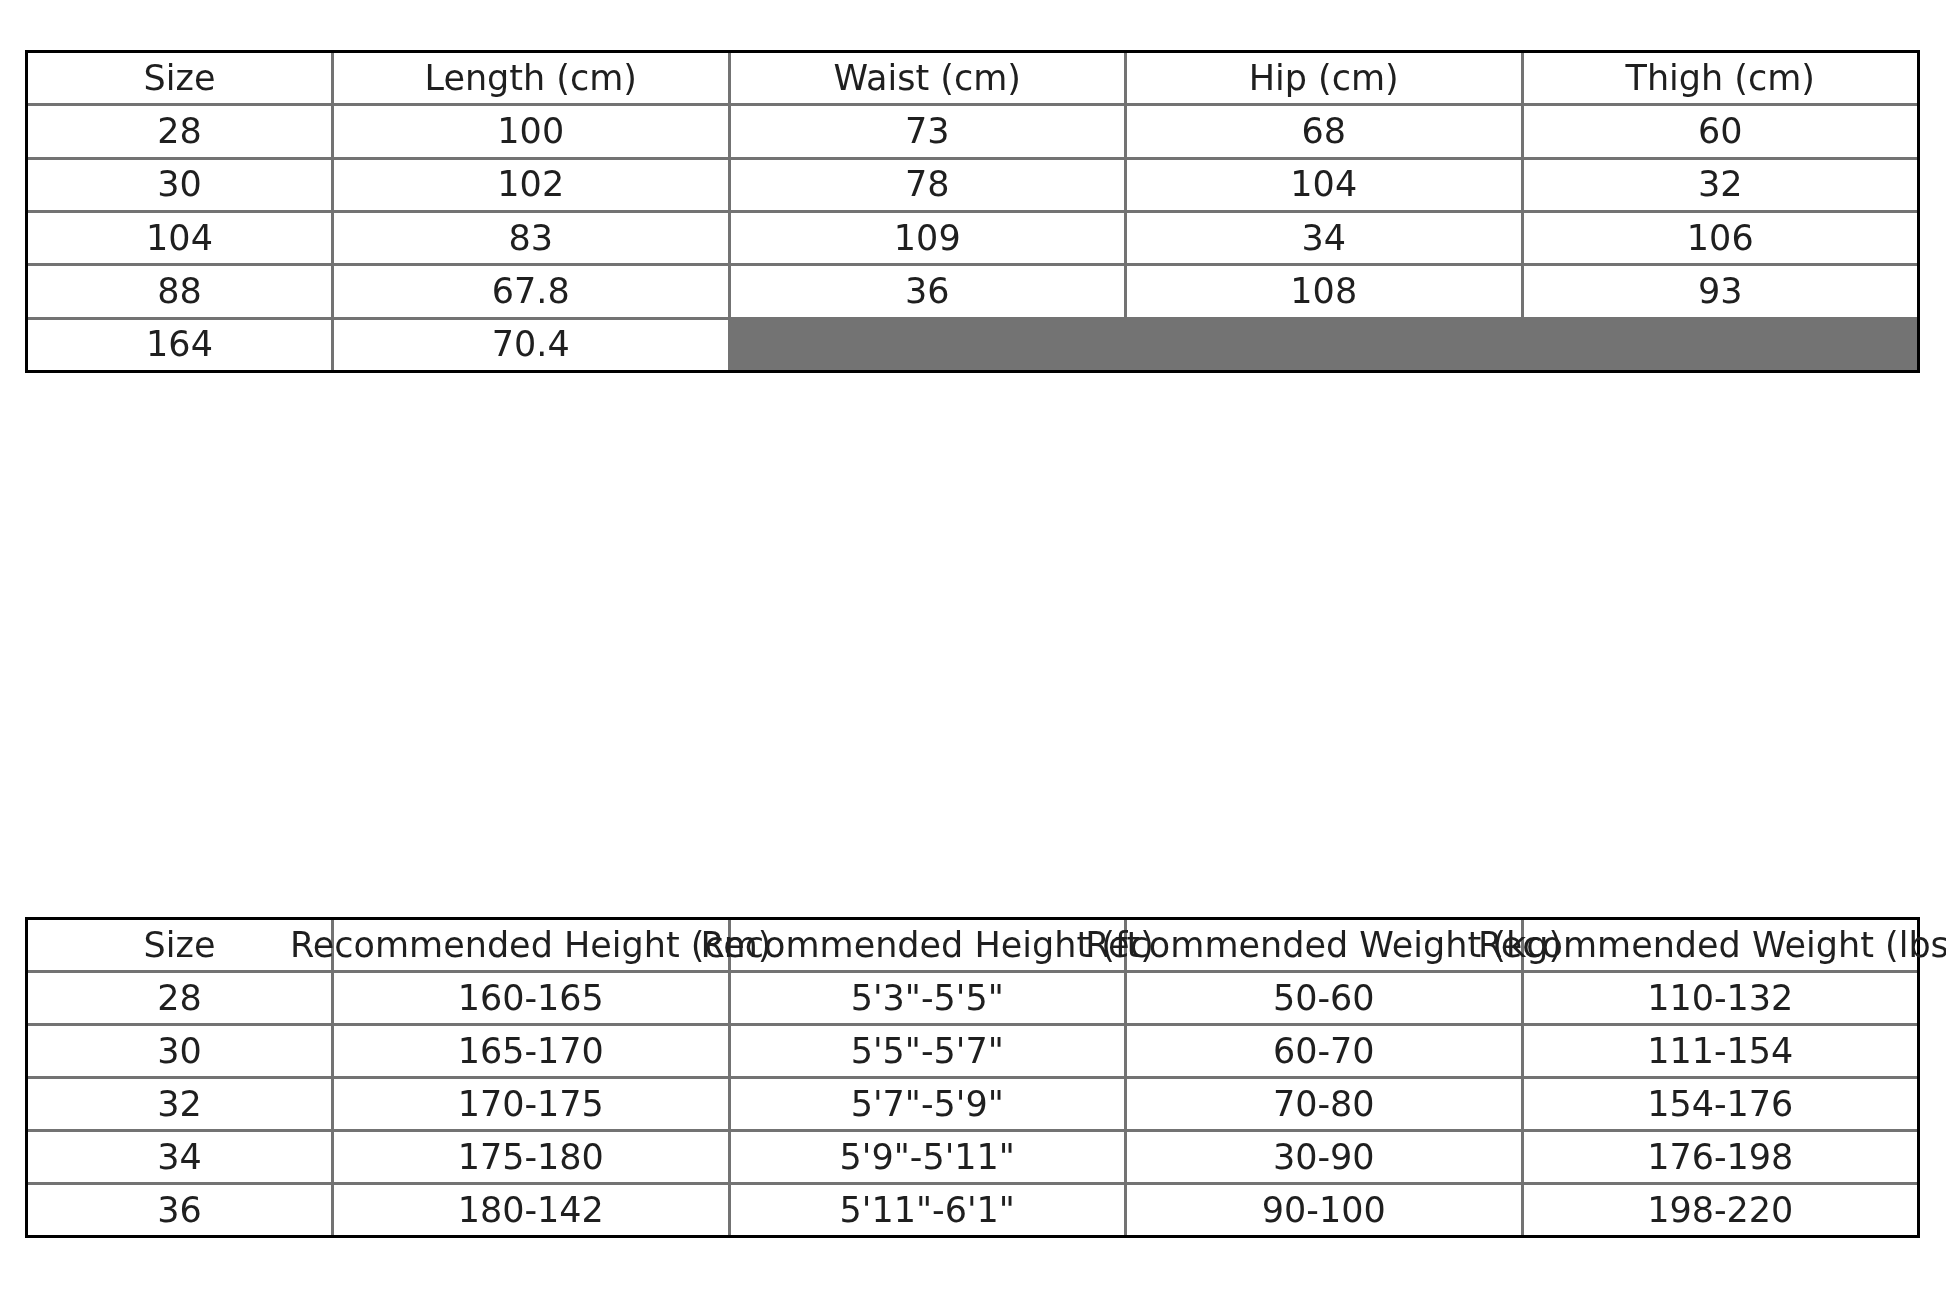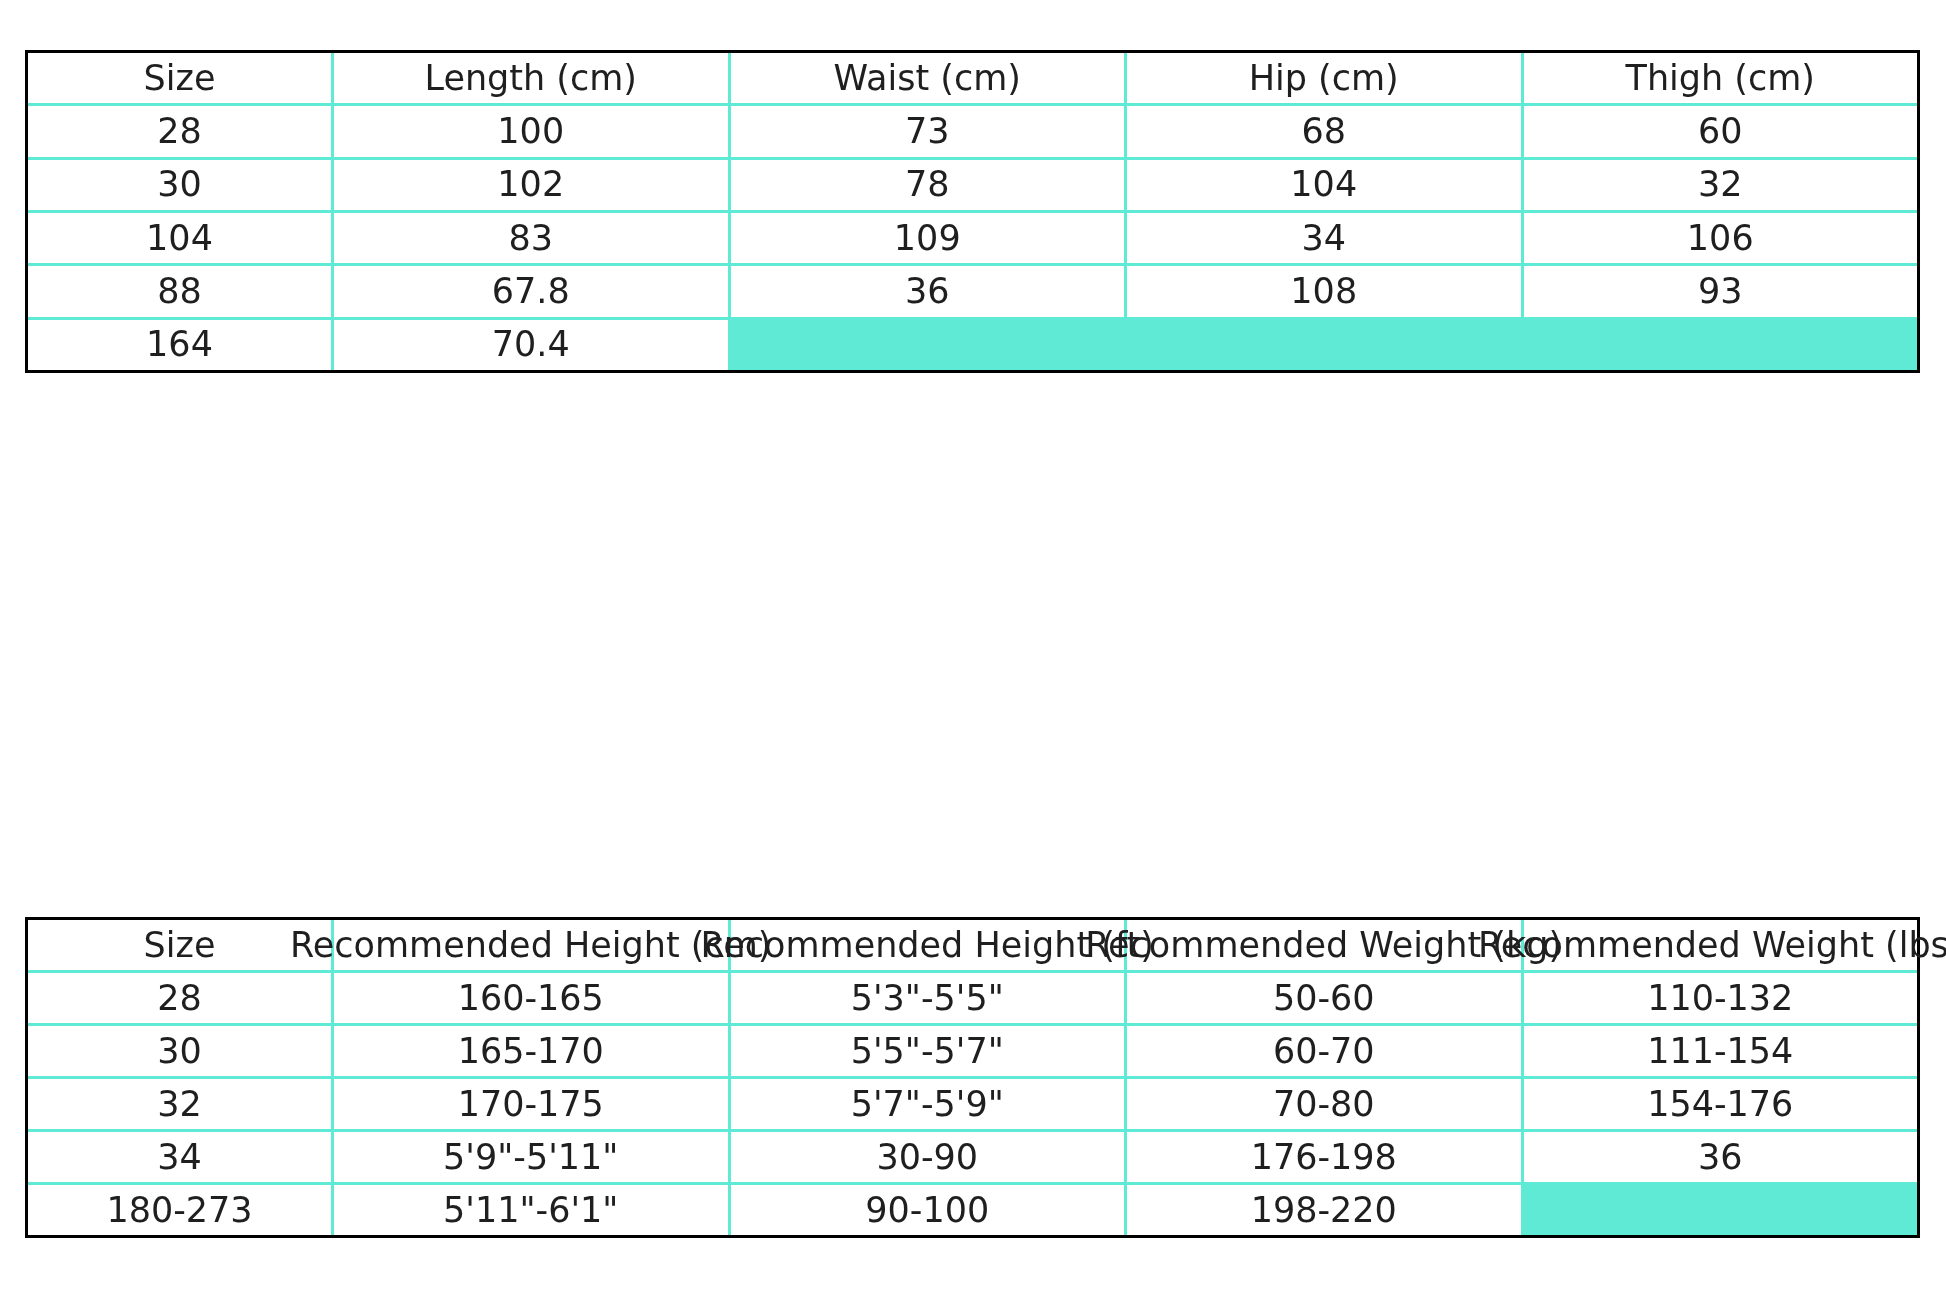--- a/index.html
+++ b/index.html
@@ -10,21 +10,21 @@
     overflow: hidden;
     position: relative;
     font-family: "DejaVu Sans", "Liberation Sans", sans-serif;
   }
   .grid-table {
     position: absolute;
     display: grid;
     grid-template-columns: 303px repeat(4, 1fr);
     grid-template-rows: repeat(6, 1fr);
     gap: 3px;                 
-    background: #5eead4;      
+    background: #737373;      
     border: 3px solid #000000;
     box-sizing: border-box;
   }
   #size-chart-table        { left: 25px; top: 50px;  width: 1895px; height: 323px; }
   #recommendation-table    { left: 25px; top: 917px; width: 1895px; height: 321px; }
   .cell {
     background: #ffffff;
     position: relative;
     display: flex;
     align-items: center;
@@ -121,22 +121,23 @@
   <div class="cell">60-70</div>
   <div class="cell">111-154</div>
 
   <div class="cell">32</div>
   <div class="cell">170-175</div>
   <div class="cell">5'7"-5'9"</div>
   <div class="cell">70-80</div>
   <div class="cell">154-176</div>
 
   <div class="cell">34</div>
+  <div class="cell">175-180</div>
   <div class="cell">5'9"-5'11"</div>
   <div class="cell">30-90</div>
   <div class="cell">176-198</div>
 
   <div class="cell">36</div>
-  <div class="cell">180-273</div>
+  <div class="cell">180-142</div>
   <div class="cell">5'11"-6'1"</div>
   <div class="cell">90-100</div>
   <div class="cell">198-220</div>
 </div>
 
 </body></html>

